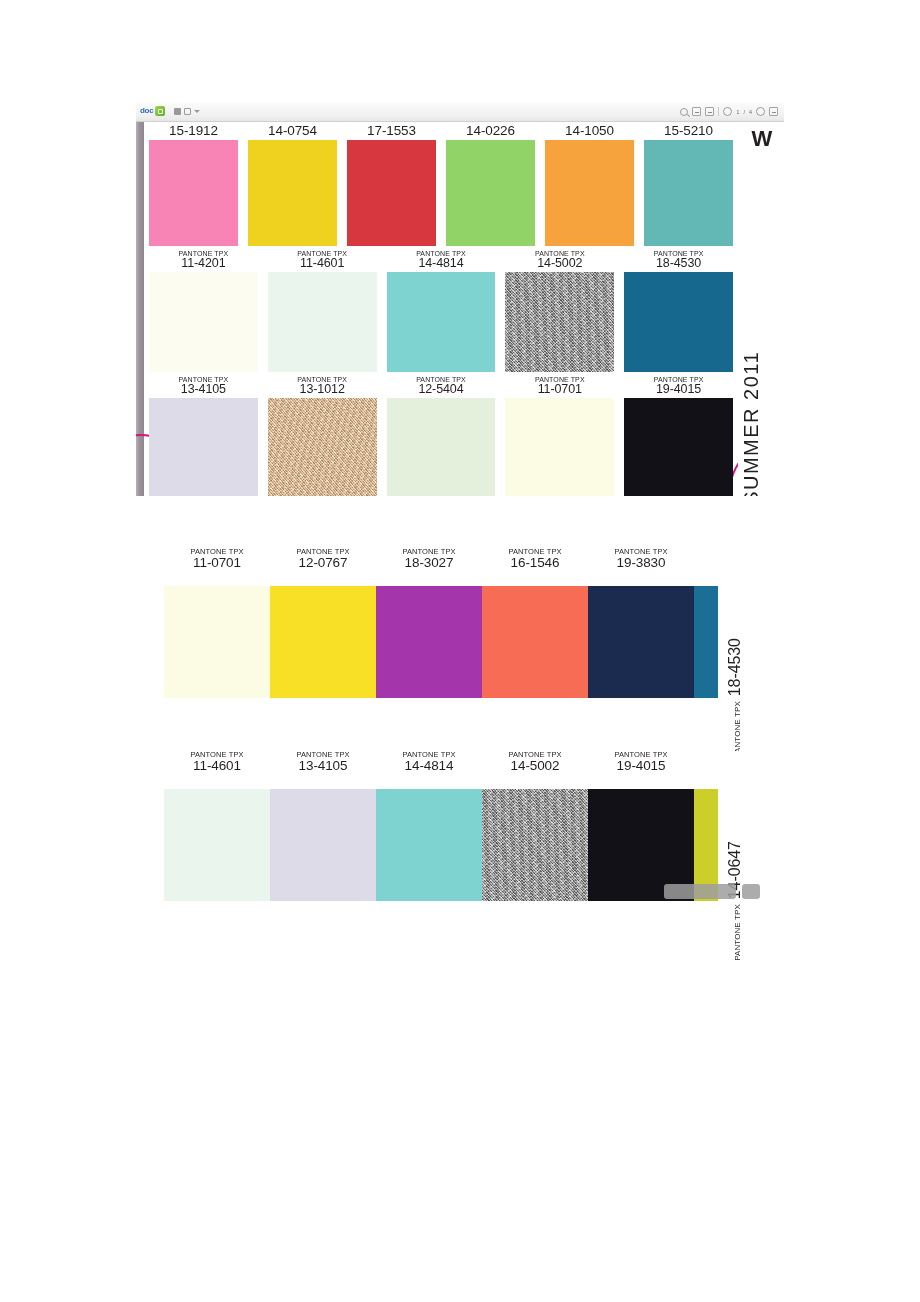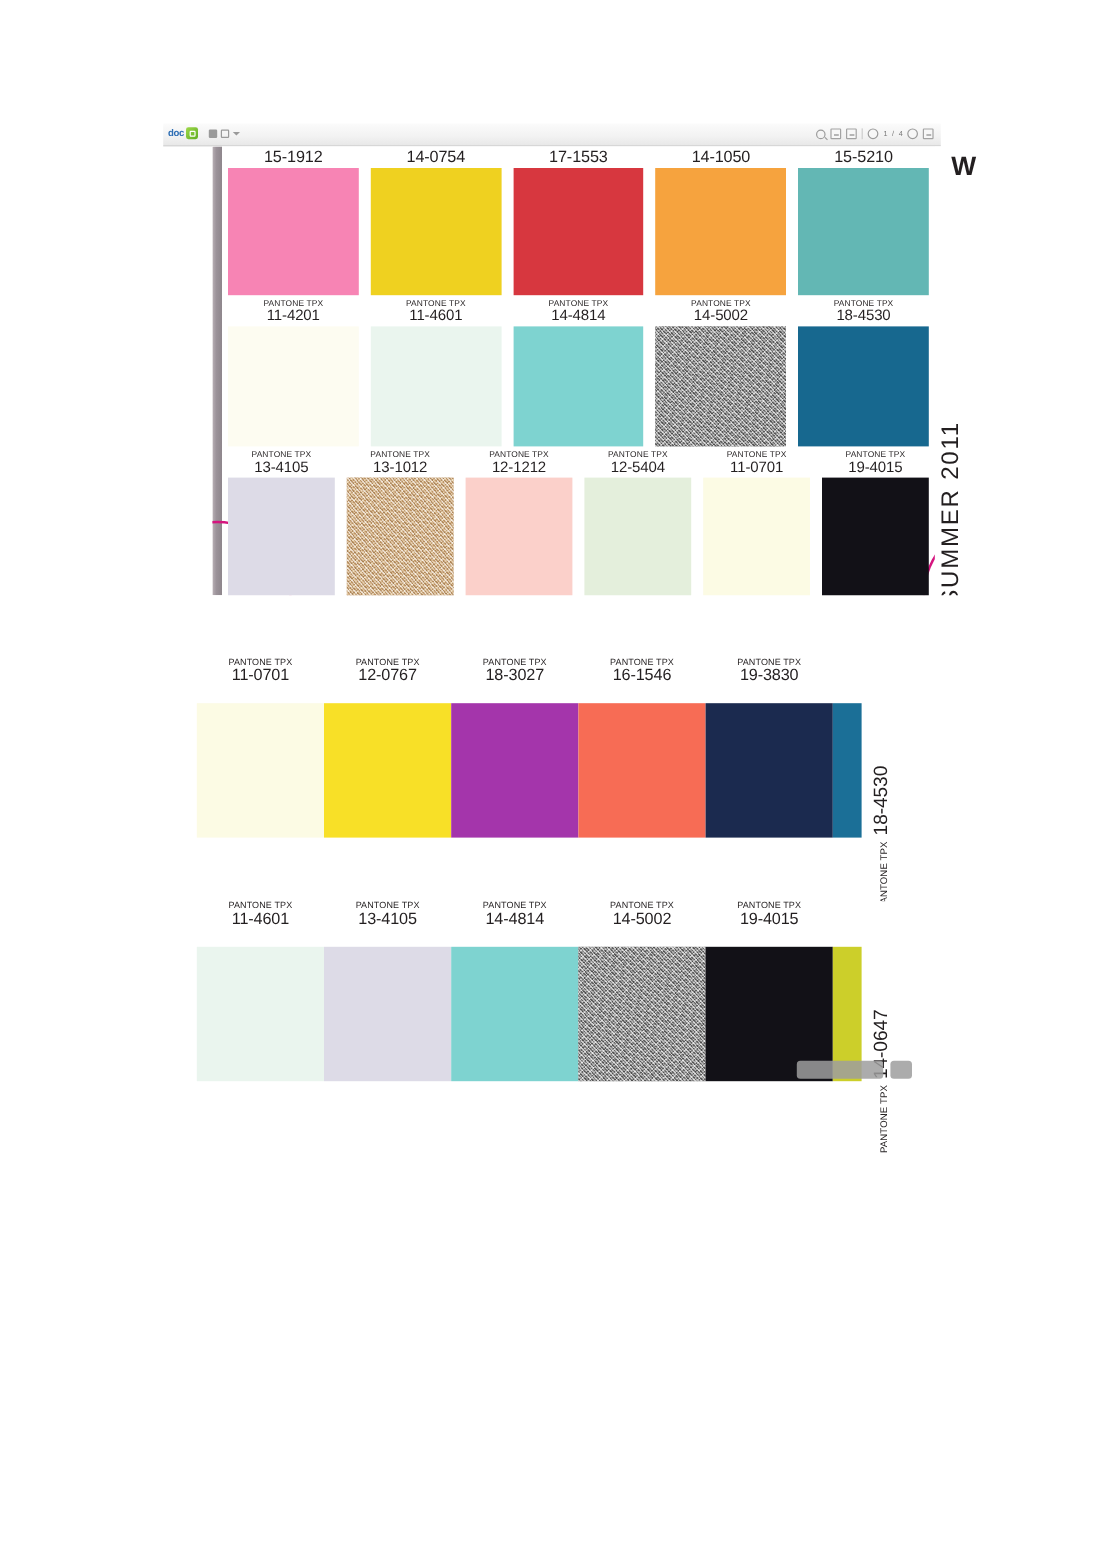--- a/index.html
+++ b/index.html
@@ -141,21 +141,20 @@
 
   
   #sheet-main {
     position: absolute;
     left: 136px;
     top: 122px;
     width: 648px;
     height: 374px;
     background: #ffffff;
     overflow: hidden;
-    margin-left: 41px;
   }
   
   #left-rail {
     position: absolute;
     left: 0;
     top: 0;
     width: 8px;
     height: 100%;
     background: linear-gradient(to right, #b9b0b5 0%, #9c939a 40%, #8e868c 100%);
   }
@@ -439,20 +438,26 @@
         <div class="swatch-chip" style="background:#efd120"></div>
       </div>
       <div class="swatch-cell">
         <div class="swatch-caption">
           <span class="caption-code">17-1553</span>
         </div>
         <div class="swatch-chip" style="background:#d7373f"></div>
       </div>
       <div class="swatch-cell">
         <div class="swatch-caption">
+          <span class="caption-code">14-0226</span>
+        </div>
+        <div class="swatch-chip" style="background:#92d368"></div>
+      </div>
+      <div class="swatch-cell">
+        <div class="swatch-caption">
           <span class="caption-code">14-1050</span>
         </div>
         <div class="swatch-chip" style="background:#f6a33e"></div>
       </div>
       <div class="swatch-cell">
         <div class="swatch-caption">
           <span class="caption-code">15-5210</span>
         </div>
         <div class="swatch-chip" style="background:#63b7b4"></div>
       </div>
@@ -503,27 +508,20 @@
           <span class="caption-code">13-4105</span>
         </div>
         <div class="swatch-chip" style="background:#dddbe7"></div>
       </div>
       <div class="swatch-cell">
         <div class="swatch-caption">
           <span class="caption-brand">PANTONE TPX</span>
           <span class="caption-code">13-1012</span>
         </div>
         <div class="swatch-chip tex-gold"></div>
-      </div>
-      <div class="swatch-cell">
-        <div class="swatch-caption">
-          <span class="caption-brand">PANTONE TPX</span>
-          <span class="caption-code">12-1212</span>
-        </div>
-        <div class="swatch-chip" style="background:#fbd0ca"></div>
       </div>
       <div class="swatch-cell">
         <div class="swatch-caption">
           <span class="caption-brand">PANTONE TPX</span>
           <span class="caption-code">12-5404</span>
         </div>
         <div class="swatch-chip" style="background:#e4efdc"></div>
       </div>
       <div class="swatch-cell">
         <div class="swatch-caption">

